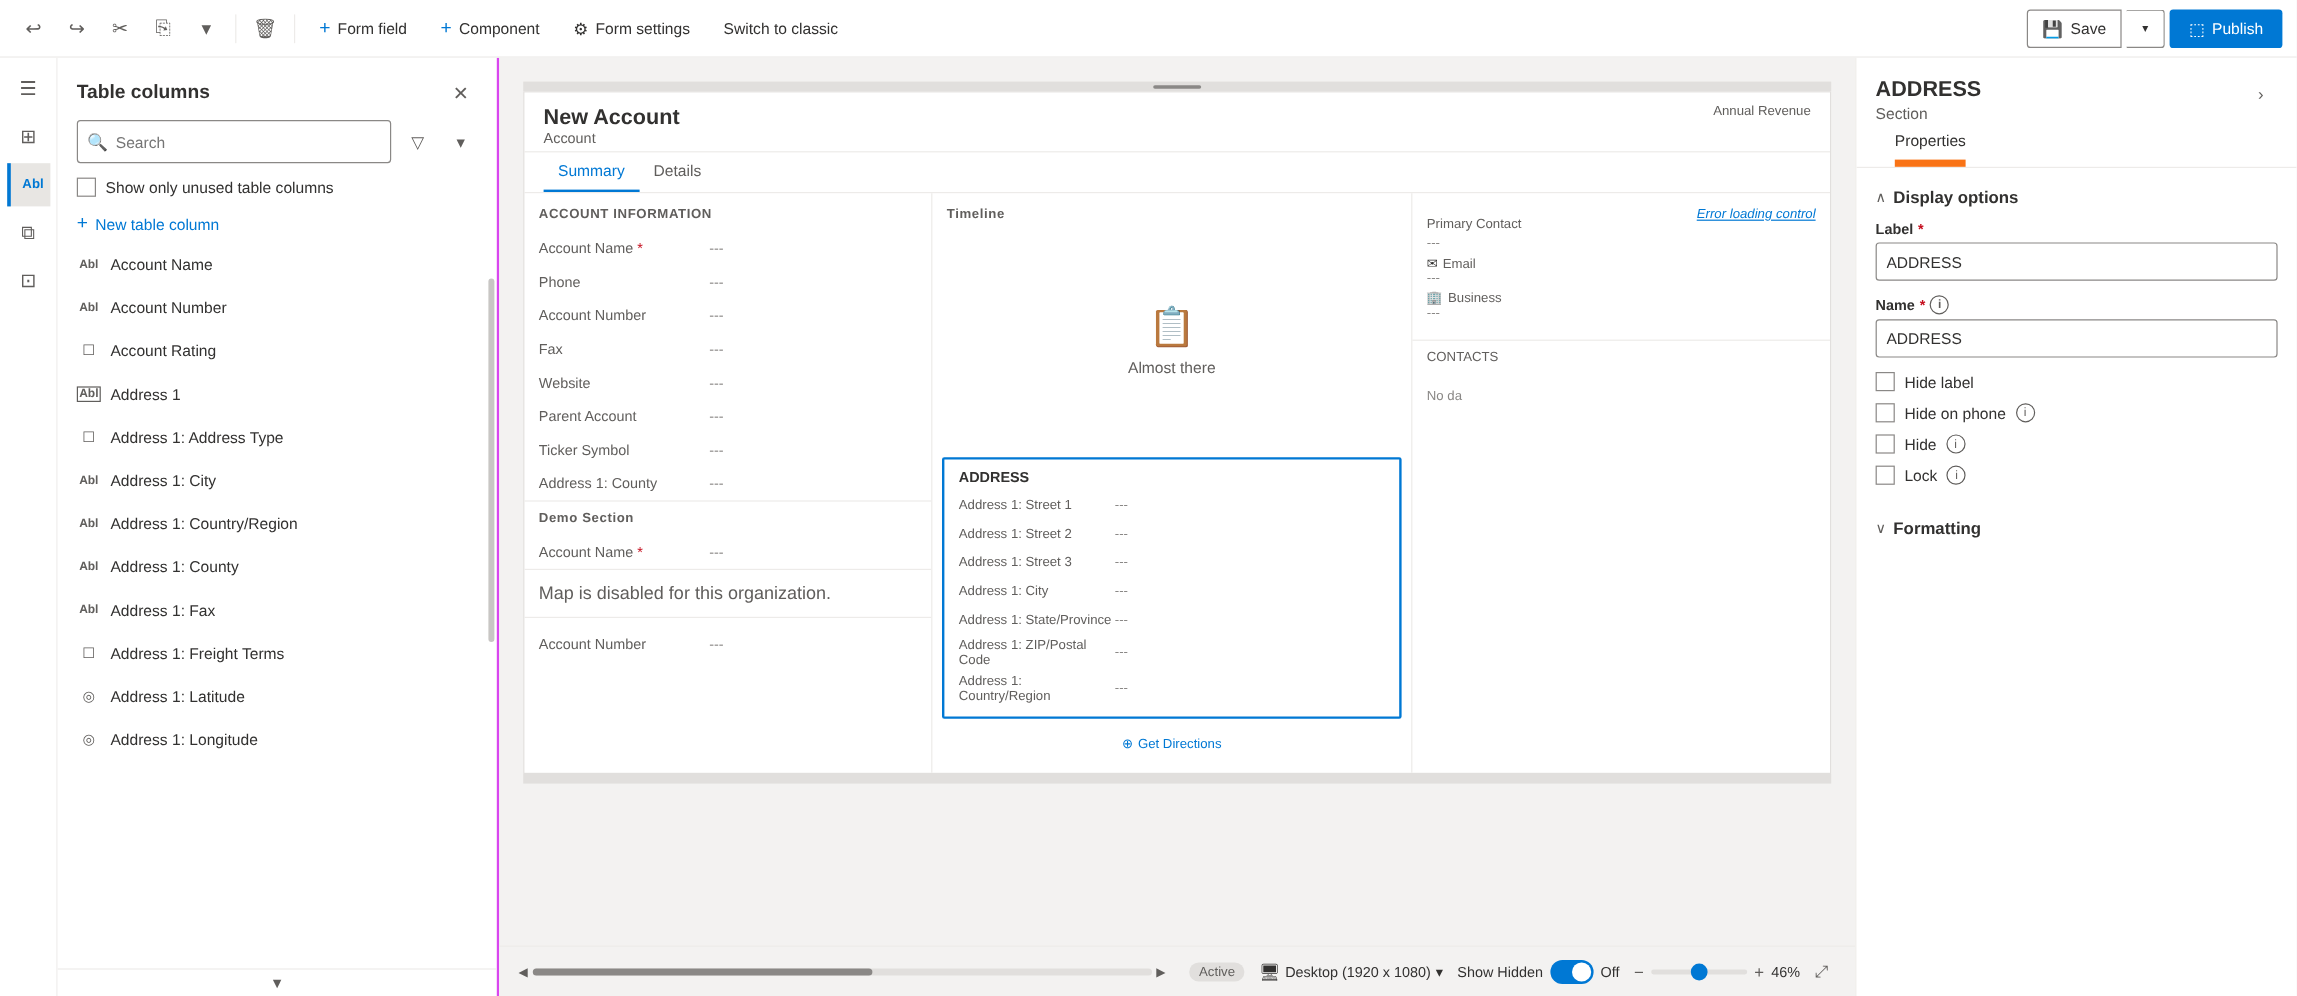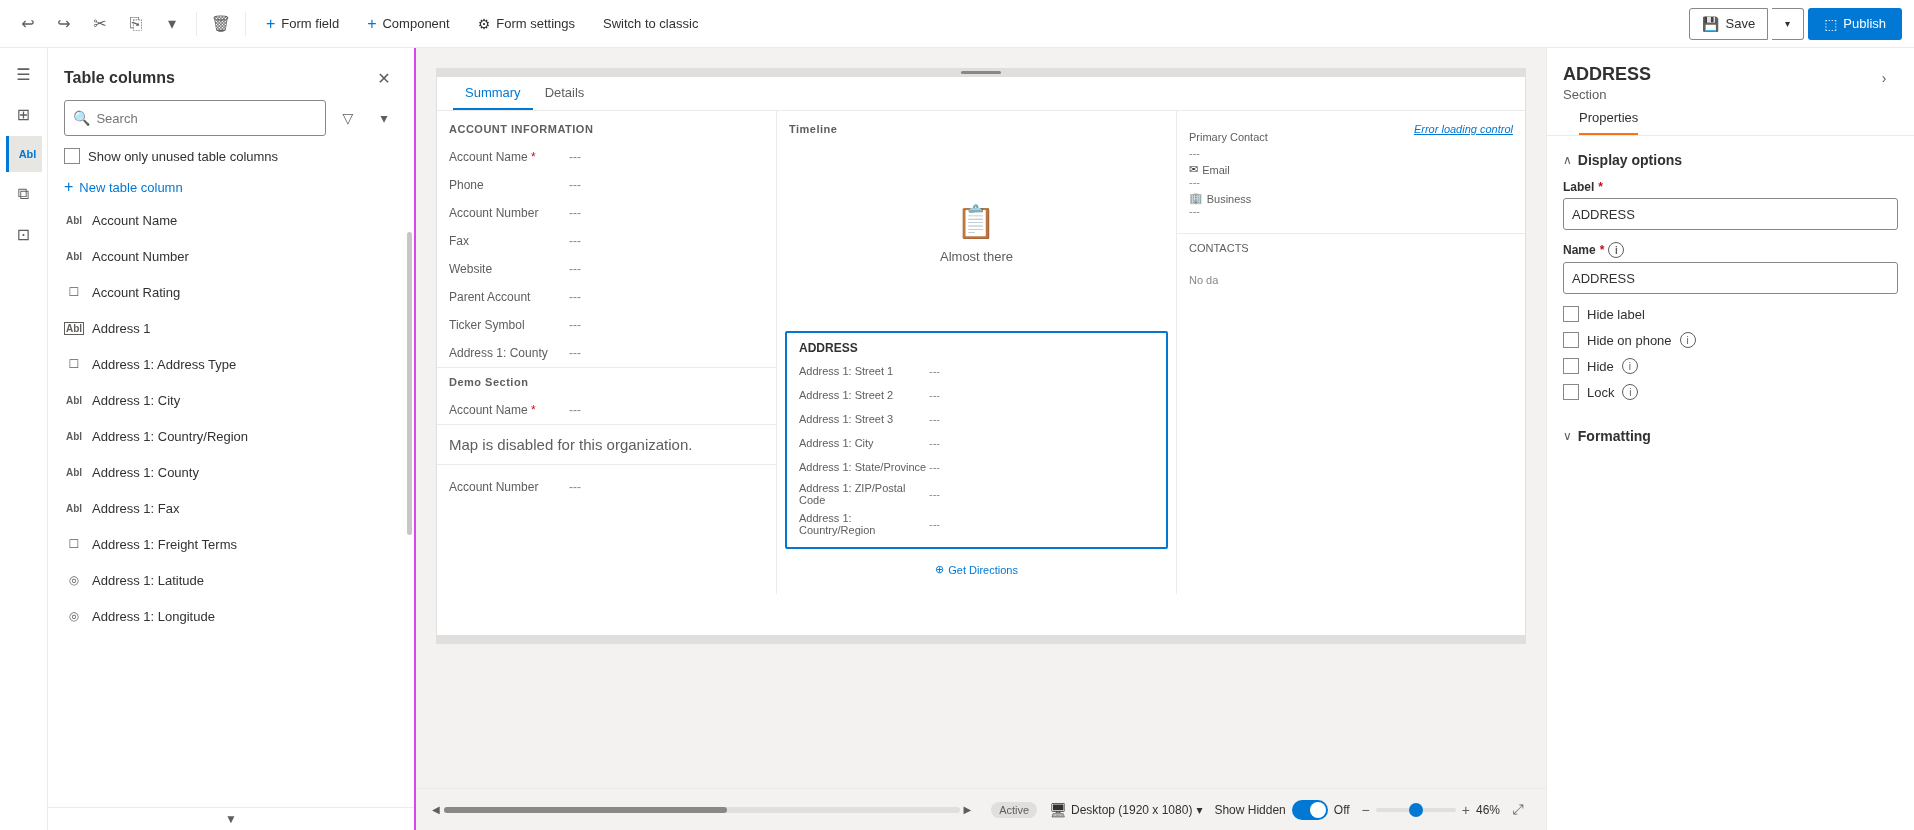--- a/index.html
+++ b/index.html
@@ -235,20 +235,21 @@
     .section-title {
       font-size: 11px; font-weight: 600; color: #605e5c;
       padding: 0 12px 8px;
       letter-spacing: 0.5px;
     }
 
     .field-row {
       display: flex; align-items: center;
       padding: 4px 12px;
       min-height: 28px;
+      gap: 22px;
     }
     .field-label {
       font-size: 12px; color: #605e5c;
       width: 120px; flex-shrink: 0;
     }
     .field-required { color: #c50f1f; }
     .field-dots { color: #8a8886; font-size: 12px; }
 
     
     .address-section {
@@ -373,21 +374,21 @@
     .panel-tabs {
       display: flex; gap: 0;
       padding: 0 16px;
     }
     .panel-tab {
       padding: 8px 0 8px;
       margin-right: 20px;
       font-size: 13px; color: #605e5c;
       cursor: pointer; border-bottom: 2px solid transparent;
     }
-    .panel-tab.active { color: #323130; border-bottom: 2px solid #f97316; }
+    .panel-tab.active { color: #323130; border-bottom: 6px solid #f97316; }
 
     .panel-content {
       flex: 1;
       overflow-y: auto;
       padding: 16px;
     }
     .section-group {
       margin-bottom: 16px;
     }
     .section-group-header {
@@ -617,20 +618,25 @@
   </div>
 
   <div class="canvas-area">
     <div class="canvas-scroll">
 
       <div style="width:100%; height:8px; background:#e1dfdd; margin-bottom:0; display:flex; align-items:center; justify-content:center; cursor:ns-resize;">
         <div style="width:40px;height:3px;background:#8a8886;border-radius:2px;"></div>
       </div>
 
       <div class="form-preview">
+        <div class="form-header" style="position:relative;">
+          <div class="form-title">New Account</div>
+          <div class="form-subtitle">Account</div>
+          <div class="form-header-right">Annual Revenue</div>
+        </div>
 
         <div class="form-tabs">
           <div class="form-tab active">Summary</div>
           <div class="form-tab">Details</div>
         </div>
 
         <div class="form-body">
 
           <div class="form-left-col">
             <div class="section-title">ACCOUNT INFORMATION</div>

